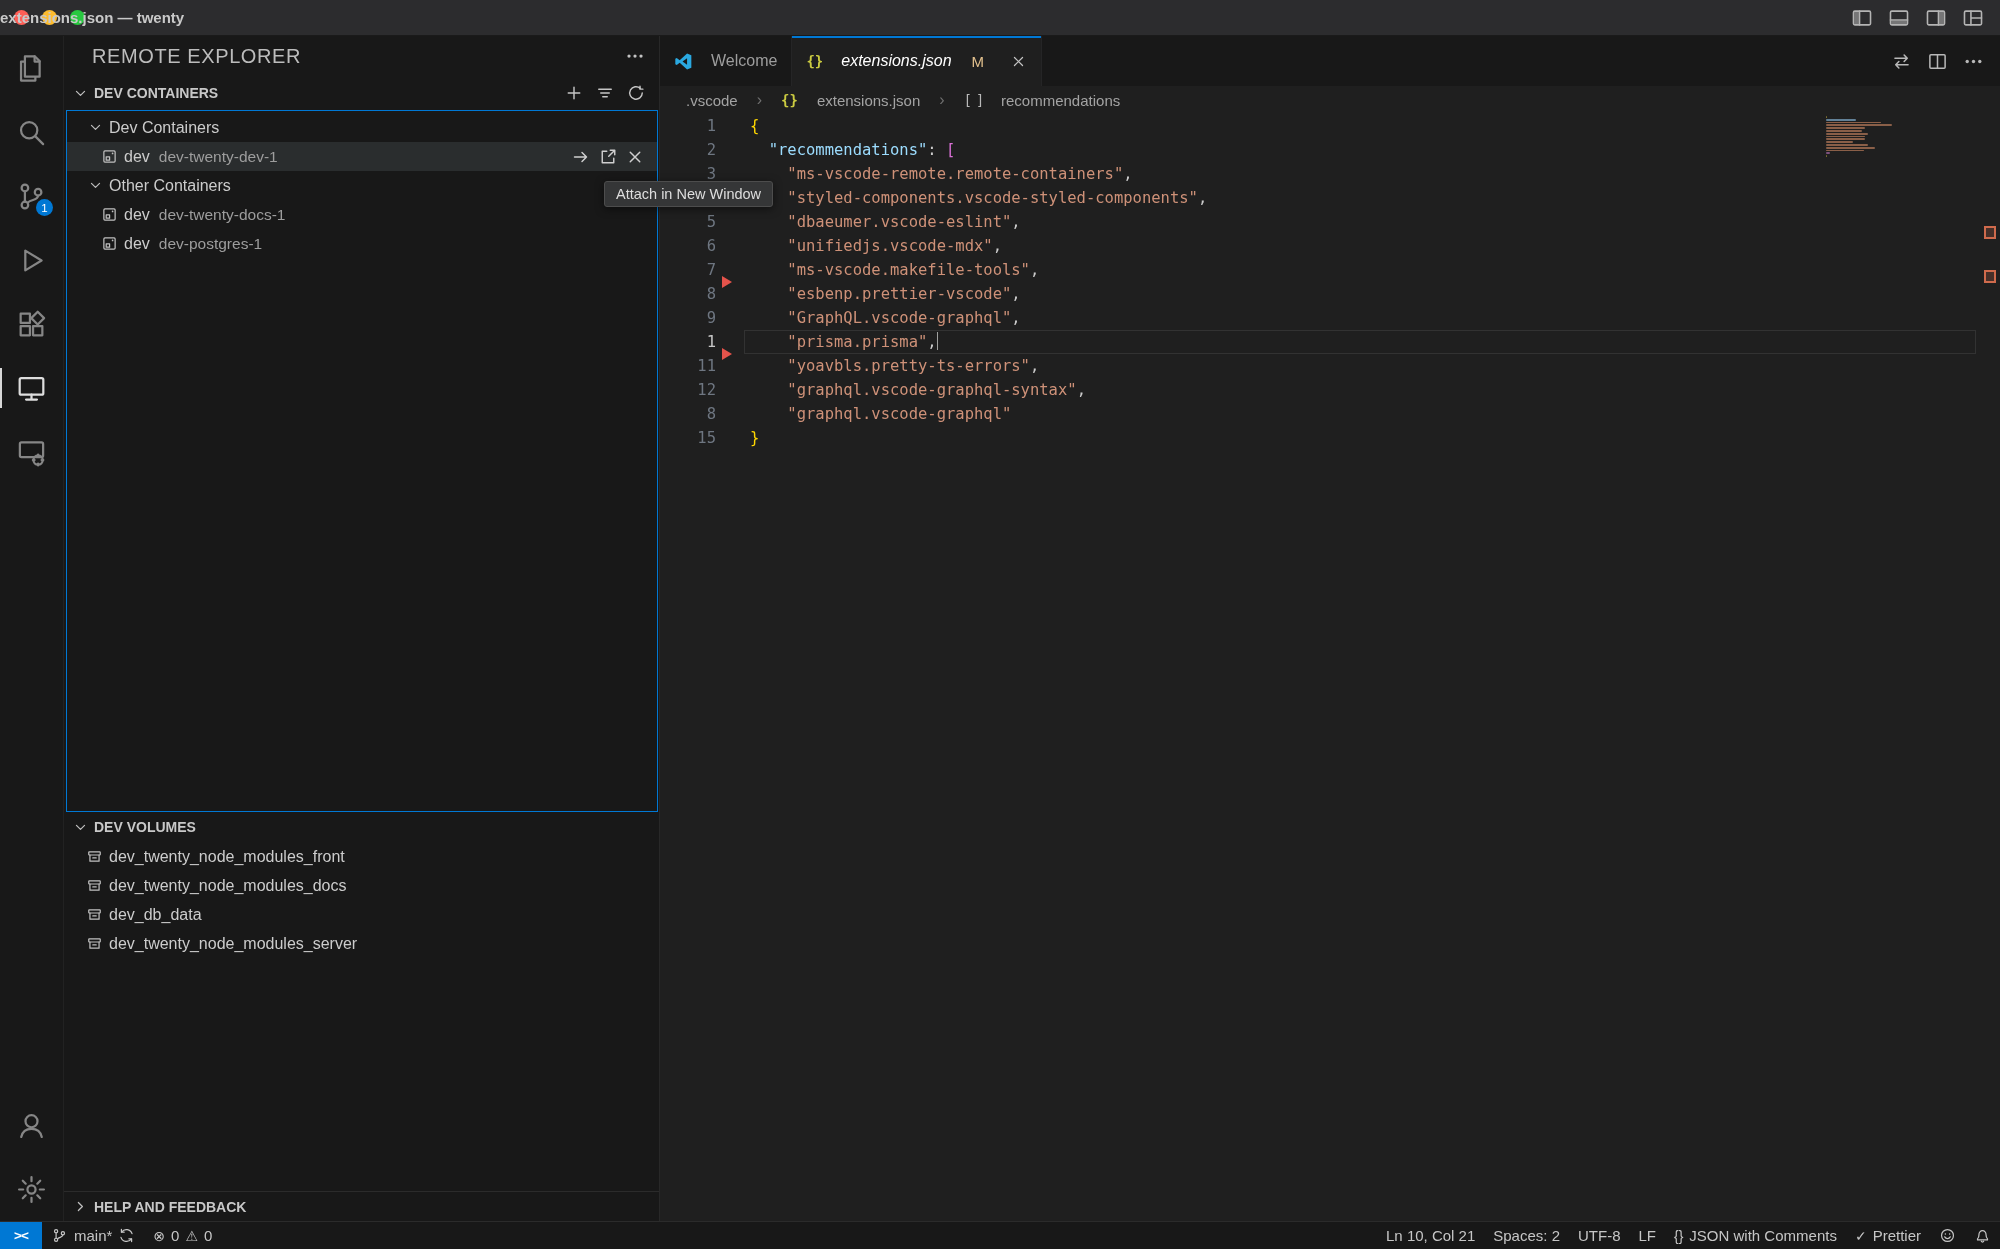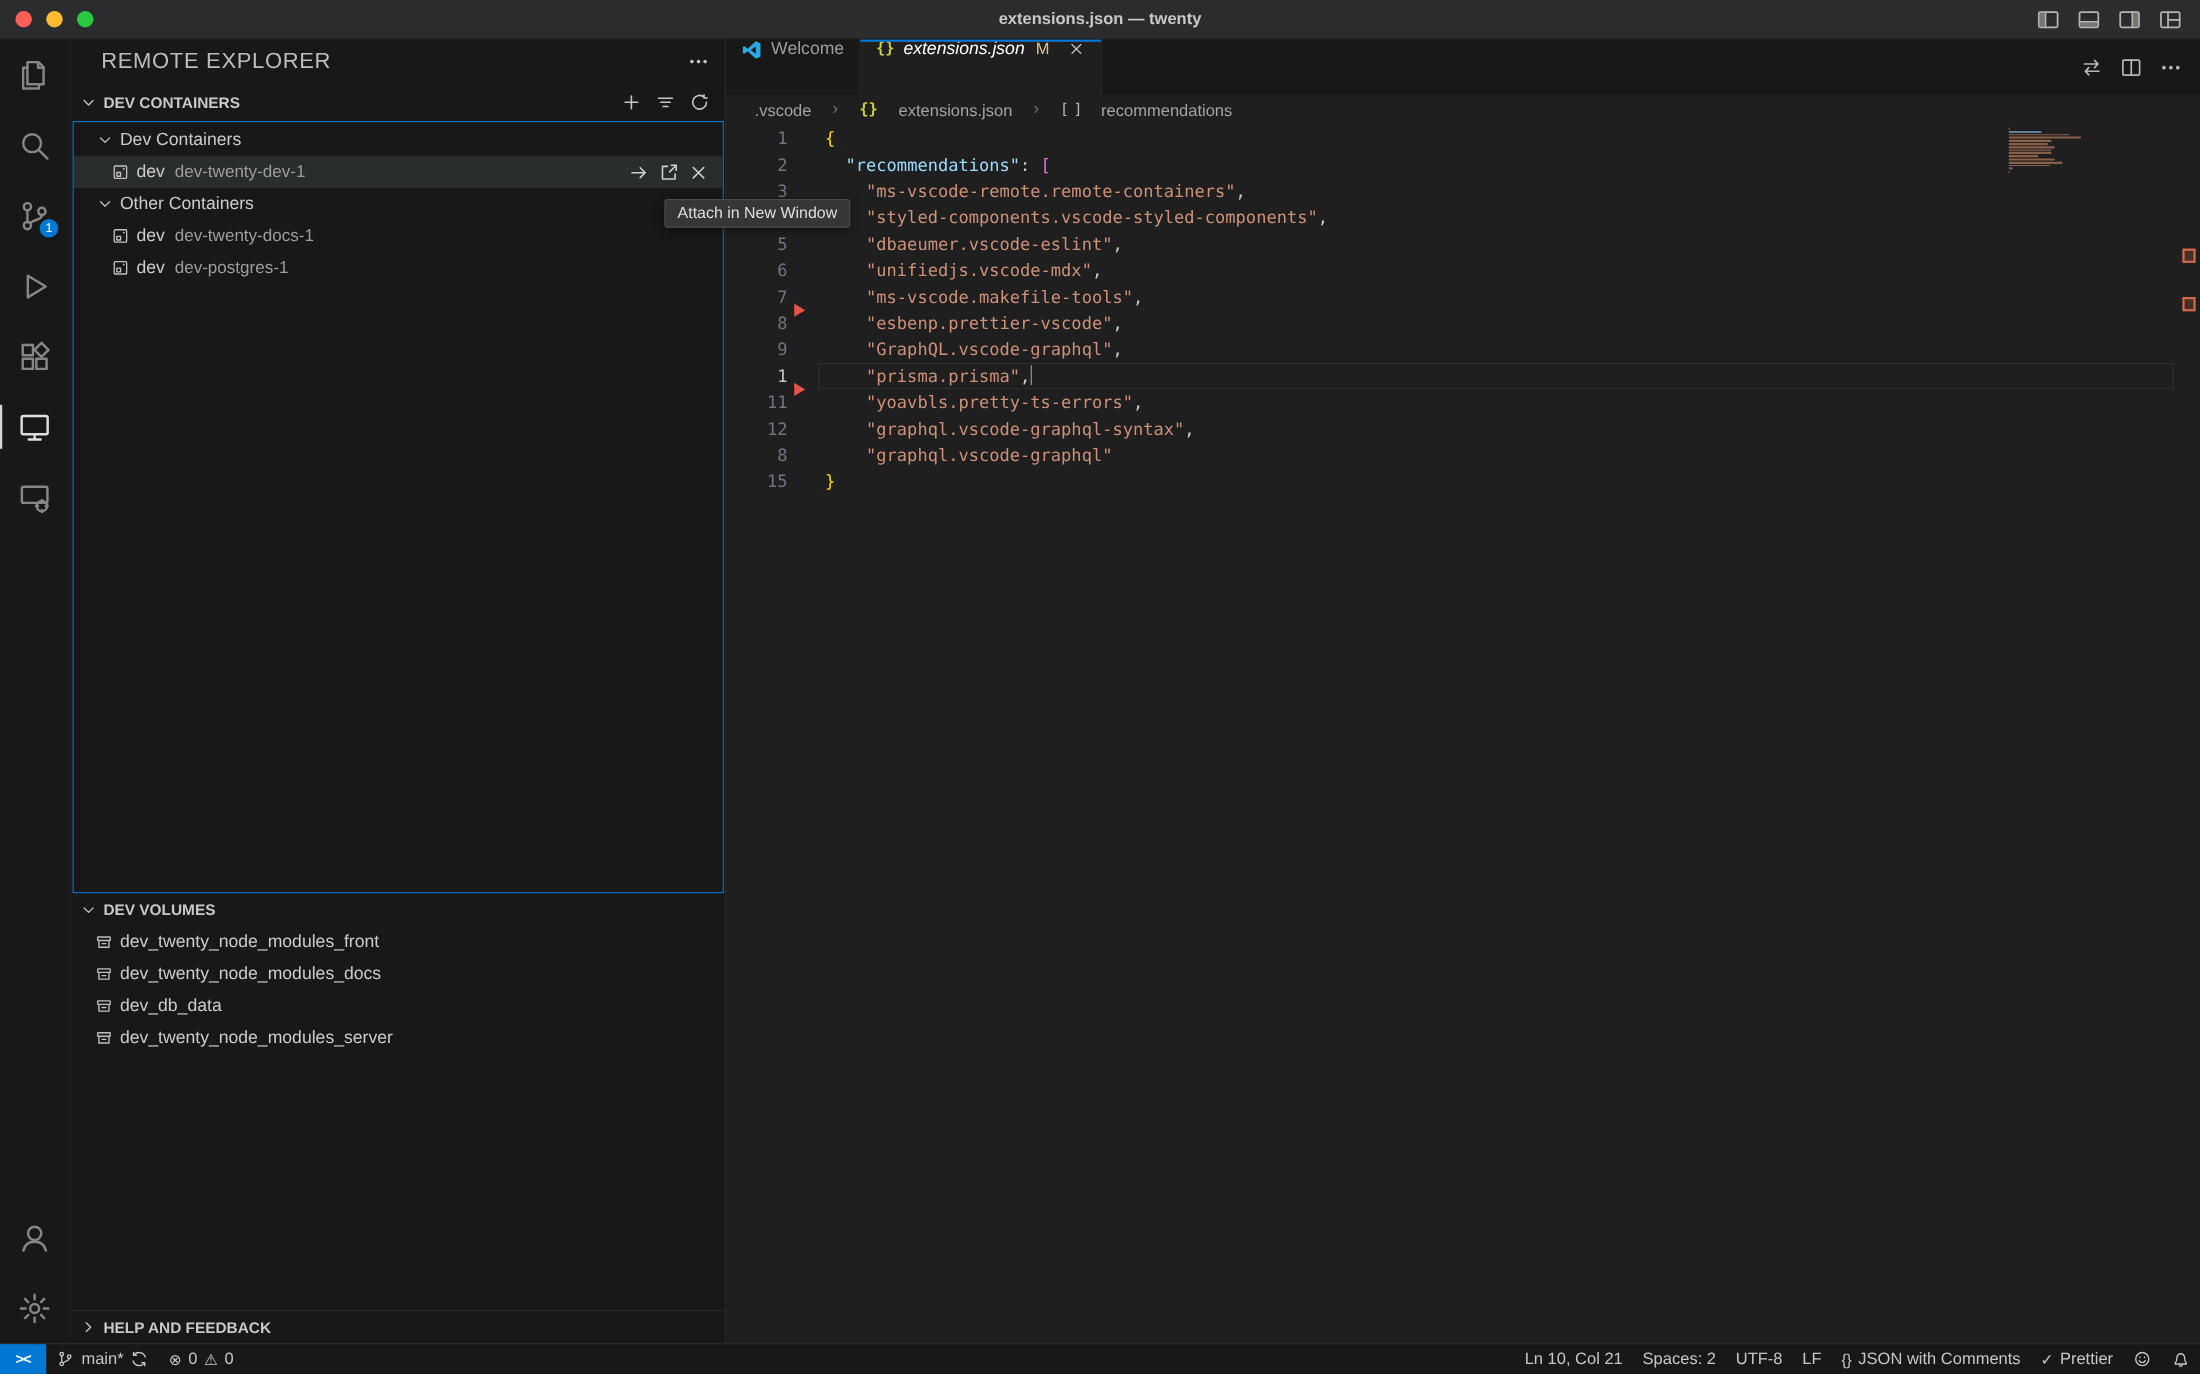--- a/index.html
+++ b/index.html
@@ -7,21 +7,21 @@
   body{width:2000px;height:1249px;position:relative;overflow:hidden;background:#1f1f1f;
        font-family:"Liberation Sans",sans-serif;color:#cccccc}
   .icon{display:inline-block;flex:none}
   .icon svg{display:block;width:100%;height:100%;fill:none;stroke:currentColor;stroke-width:1.15;stroke-linecap:round;stroke-linejoin:round}
 
   
   .titlebar{position:absolute;top:0;left:0;right:0;height:36px;background:#2c2c2e;border-bottom:1px solid #1a1a1a;display:flex;align-items:center}
   .traffic{display:flex;gap:13px;padding-left:14px}
   .tl{width:15px;height:15px;border-radius:50%}
   .tl.red{background:#ff5f57}.tl.yellow{background:#febc2e}.tl.green{background:#28c840}
-  .wtitle{position:absolute;left:0;right:0;text-align:center;font-size:15px;font-weight:600;color:#c9c9c9;pointer-events:none}
+  .wtitle{position:absolute;left:0;right:0;text-align:left;font-size:15px;font-weight:600;color:#c9c9c9;pointer-events:none}
   .titleicons{margin-left:auto;display:flex;gap:15px;padding-right:16px;color:#b4b4b4}
   .titleicons .icon{width:22px;height:22px}
 
   
   .main{position:absolute;top:36px;bottom:28px;left:0;right:0;display:flex}
 
   
   .activitybar{width:64px;background:#181818;border-right:1px solid #222;display:flex;flex-direction:column;position:relative}
   .aitem{height:64px;display:flex;align-items:center;justify-content:center;color:#868686;position:relative}
   .aitem .icon{width:31px;height:31px}
@@ -55,21 +55,21 @@
   .tooltip{position:absolute;left:540px;top:145px;z-index:40;background:#353637;border:1px solid #4d4d4d;border-radius:3px;
            padding:4px 11px;font-size:14.5px;color:#dedede;white-space:nowrap;box-shadow:0 2px 8px rgba(0,0,0,.5)}
   .dvh{position:absolute;top:776px;left:0;right:0;height:30px}
   .dvlist{position:absolute;top:806px;left:0;right:0}
   .trow.vol{padding-left:22px}
   .helph{position:absolute;bottom:0;left:0;right:0;height:30px;border-top:1px solid #2b2b2b}
 
   
   .editor{flex:1;display:flex;flex-direction:column;position:relative;background:#1f1f1f}
   .tabbar{height:50px;background:#181818;display:flex;align-items:stretch}
-  .tab{display:flex;gap:8px;padding:0 14px;border-right:1px solid #252526;font-size:16px;color:#9d9d9d;position:relative;background:#181818}
+  .tab{display:flex;align-items:center;gap:18px;padding:0 14px;border-right:1px solid #252526;font-size:16px;color:#9d9d9d;position:relative;background:#181818}
   .tab .icon{width:19px;height:19px}
   .tab.active{background:#1f1f1f;color:#ffffff}
   .tab.active::before{content:'';position:absolute;top:0;left:0;right:0;height:1.5px;background:#0078d4}
   .tab .mod{color:#e2c08d;margin-left:2px;font-size:15px}
   .tab .closer{width:17px;height:17px;color:#c5c5c5;margin-left:8px}
   .jsonglyph{font-family:"DejaVu Sans Mono",monospace;font-weight:bold;color:#cbcb41;font-size:14px}
   .tab.active .tlabel{font-style:italic}
   .tabactions{margin-left:auto;display:flex;align-items:center;gap:15px;padding-right:16px;color:#b8b8b8}
   .tabactions .icon{width:21px;height:21px}
   .crumbs{height:28px;display:flex;align-items:center;gap:19px;padding-left:26px;font-size:15px;color:#a3a3a3;background:#1f1f1f}

